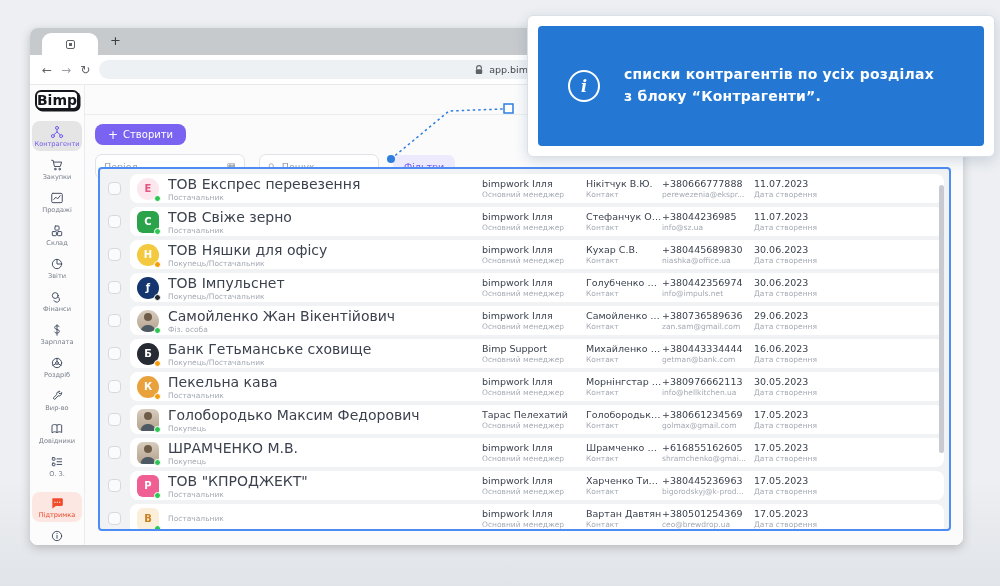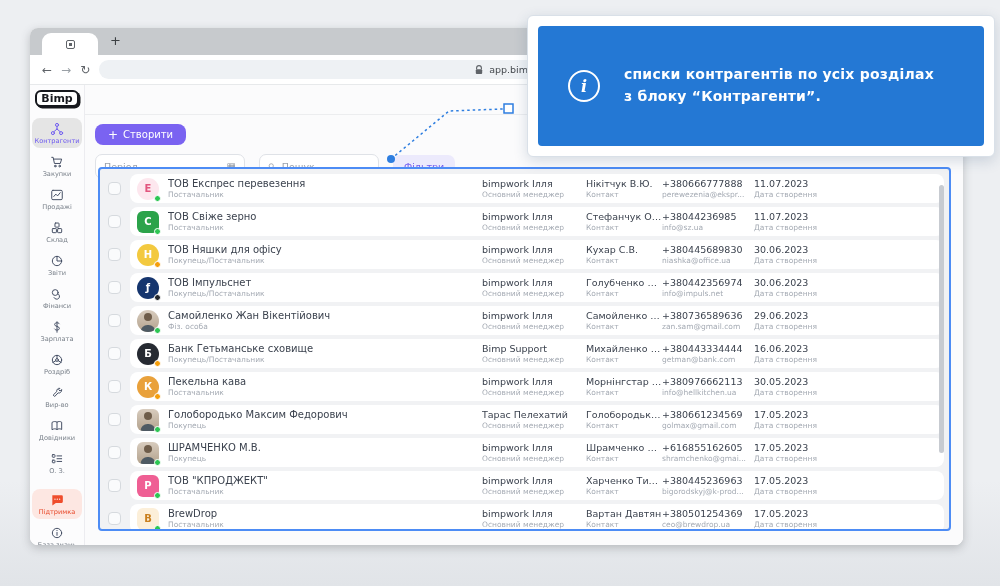--- a/index.html
+++ b/index.html
@@ -28,21 +28,21 @@
   .navglyph { font-size:12px; color:#5f6368; }
   .navglyph.fwd { color:#9aa0a6; }
   .urlpill { flex:1; height:19px; background:#eef1f4; border-radius:10px; display:flex; align-items:center; gap:6px; padding:0 10px;justify-content:center; }
   .urltext { font-size:9.5px; color:#45494e; }
 
   
   .appbody { position:absolute; top:57px; left:0; right:0; bottom:0; display:flex; background:#fbfbfc; }
   .sidebar { width:55px; border-right:1px solid #ececf0; background:#fcfcfd; display:flex; flex-direction:column; align-items:center; padding-top:5px; flex:none; }
   .logo {
     width:44px; height:21px; border:2px solid #16181d; border-radius:6px; background:#fff;
-    font-size:11px; font-weight:bold; color:#16181d; display:flex; align-items:center; justify-content:center;
+    font-size:14px; font-weight:bold; color:#16181d; display:flex; align-items:center; justify-content:center;
     box-shadow:1.5px 1.5px 0 #16181d; margin-bottom:8px;
   }
   .sitem { width:50px; padding:4px 0 3px; margin-top:3px; display:flex; flex-direction:column; align-items:center; gap:1px; border-radius:8px; color:#444e63; }
   .sitem .slabel { font-size:6.6px; color:#79808a; white-space:nowrap; }
   .sitem svg { width:14px; height:14px; stroke:#444e63; fill:none; stroke-width:1.7; stroke-linecap:round; stroke-linejoin:round; }
   .sitem.active { background:#e5e5e5; }
   .sitem.active svg { stroke:#6f5bf0; }
   .sitem.active .slabel { color:#6f5bf0; }
   .sitem.support { background:#fde7e2; }
   .sitem.support svg { stroke:#ef4d2c; fill:#ef4d2c; }
@@ -79,21 +79,21 @@
   .avatar { width:22px; height:22px; display:flex; align-items:center; justify-content:center; overflow:hidden; position:relative; }
   .avchar { font-size:10px; font-weight:bold; }
   .avatar.photo { background:linear-gradient(#d8ccbe,#b3a28d); }
   .avatar.photo::before { content:""; position:absolute; top:3px; left:50%; transform:translateX(-50%); width:8px; height:8px; border-radius:50%; background:#6e5c49; }
   .avatar.photo::after { content:""; position:absolute; bottom:-1px; left:50%; transform:translateX(-50%); width:15px; height:8px; border-radius:7px 7px 0 0; background:#4e5a63; }
   .dot { position:absolute; right:-2px; bottom:-2px; width:7px; height:7px; border-radius:50%; border:1.5px solid #fff; display:block; }
   .col { display:flex; flex-direction:column; justify-content:center; gap:1px; min-width:0; }
   .primary { font-size:9.5px; color:#3b424e; white-space:nowrap; overflow:hidden; text-overflow:ellipsis; }
   .caption { font-size:7.5px; color:#a4aab3; white-space:nowrap; overflow:hidden; text-overflow:ellipsis; }
   .name-col { flex:1; min-width:0; }
-  .name-col .primary { font-weight:500; font-size:10px; }
+  .name-col .primary { font-weight:500; font-size:14px; }
   .w-manager { width:104px; flex:none; }
   .w-contact { width:76px; flex:none; }
   .w-phone { width:92px; flex:none; }
   .w-date { width:190px; flex:none; }
   .vscroll { position:absolute; right:5px; top:16px; width:5px; height:268px; background:#c7cbd1; border-radius:3px; }
 
   
   .callout-card {
     position:absolute; left:527px; top:15px; width:468px; height:142px; background:#fff;
     border:1px solid #d9e0e8; border-radius:6px; box-shadow:0 4px 14px rgba(40,70,110,.18); z-index:50; padding:10px;
@@ -590,21 +590,20 @@
               <div class="row">
                 <span class="cbx"></span>
                 <div class="card">
                   <span class="avwrap">
                     <span class="avatar" style="background: rgb(252, 239, 217); border-radius: 6px;">
                       <span class="avchar" style="color: rgb(201, 127, 30);">B</span>
                     </span>
                     <i class="dot" style="background: rgb(45, 198, 83);"></i>
                   </span>
                   <div class="col name-col">
-                    <div class="primary">BrewDrop</div>
                     <div class="caption">Постачальник</div>
                   </div>
                   <div class="col w-manager">
                     <div class="primary">bimpwork Ілля</div>
                     <div class="caption">Основний менеджер</div>
                   </div>
                   <div class="col w-contact">
                     <div class="primary">Вартан Давтян</div>
                     <div class="caption">Контакт</div>
                   </div>

